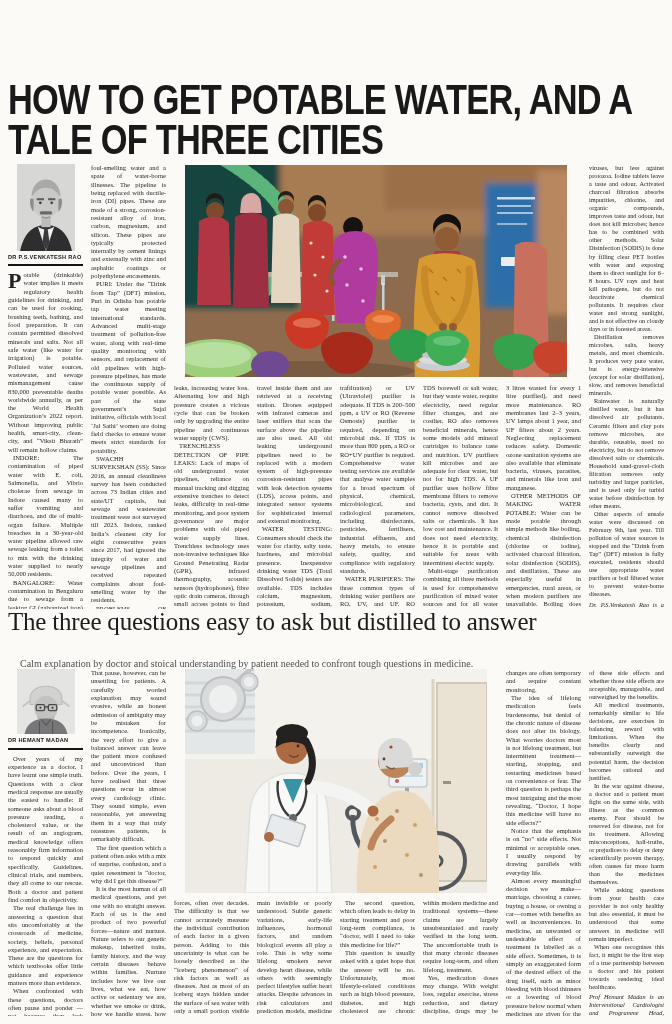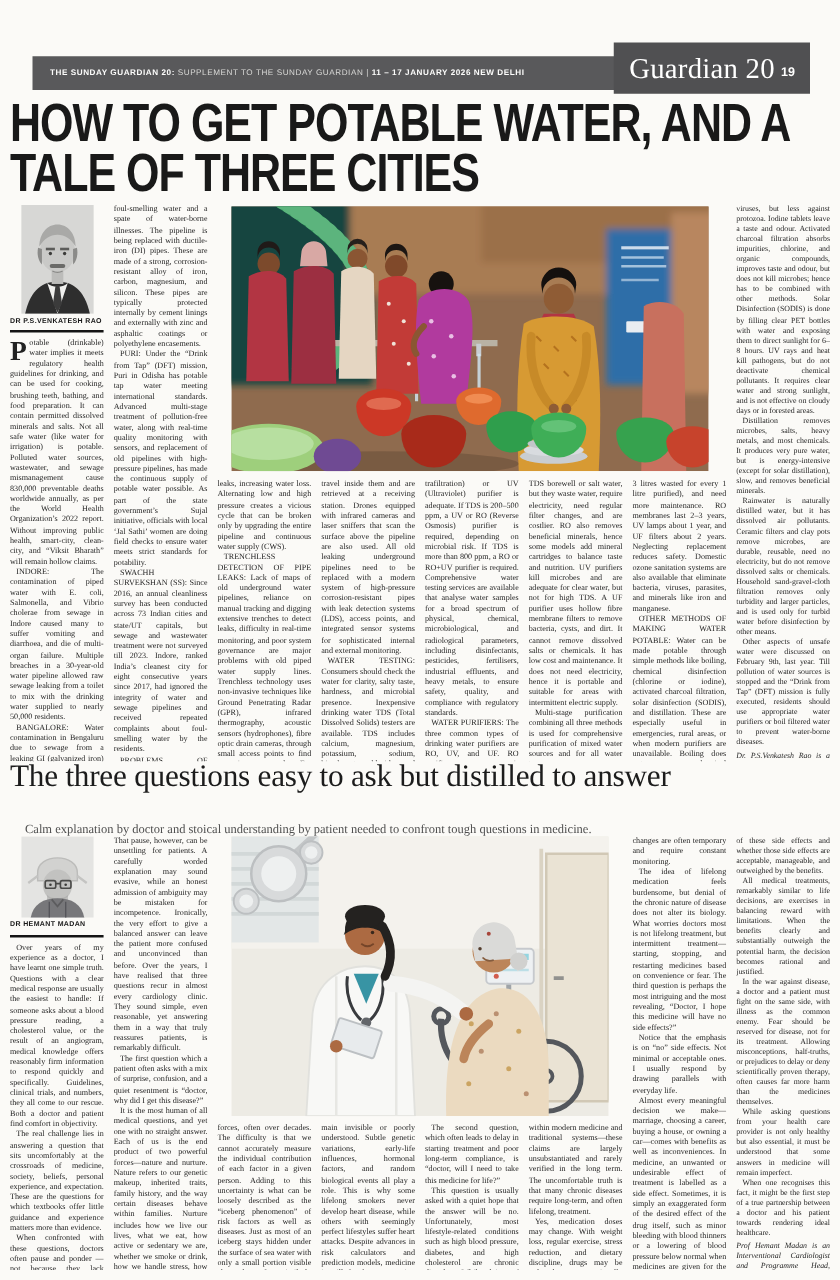--- a/index.html
+++ b/index.html
@@ -51,27 +51,20 @@
   .hl2{position:absolute;left:8px;top:608px;margin:0;font-family:"Liberation Serif",serif;font-weight:normal;
        font-size:25px;letter-spacing:-.2px;color:#1c1c1c;white-space:nowrap;}
   .standfirst{position:absolute;left:8px;top:646px;margin:12px;font-family:"Liberation Serif",serif;
        font-size:10px;color:#4f4f4f;white-space:nowrap;}
 </style>
 </head>
 <body>
 
 <div class="page">
 
-  <header class="masthead">
-    <div class="mast-left"><span class="b">THE SUNDAY GUARDIAN 20:</span><span> SUPPLEMENT TO THE SUNDAY GUARDIAN | </span><span class="b">11 – 17 JANUARY 2026 NEW DELHI</span></div>
-    <div class="logo-box">
-      <span class="logo-text">Guardian 20</span>
-      <span class="logo-page">19</span>
-    </div>
-  </header>
 
   <h1 class="hl1">
     <span>HOW TO GET POTABLE WATER, AND A</span>
     <span>TALE OF THREE CITIES</span>
   </h1>
 
   <section class="abody a1body">
 
     <div class="photo p1">
       <svg viewBox="0 0 382 212" preserveAspectRatio="none">

